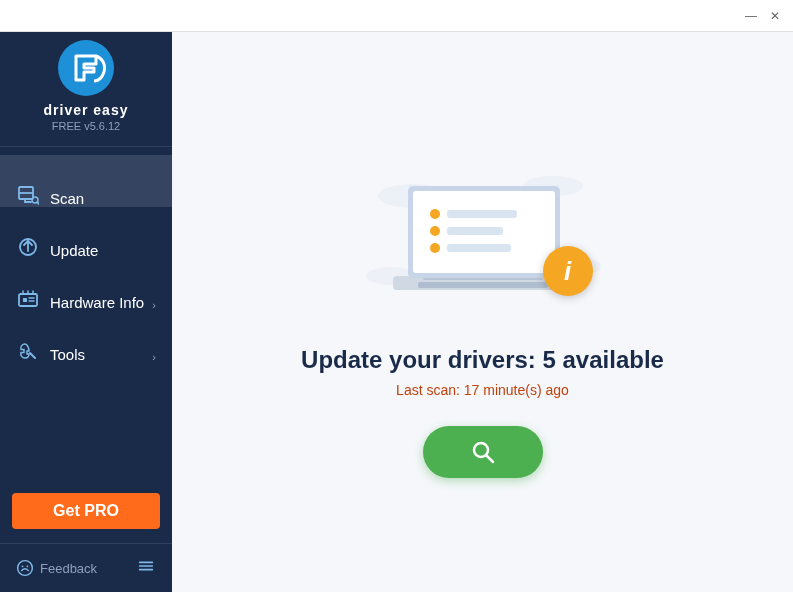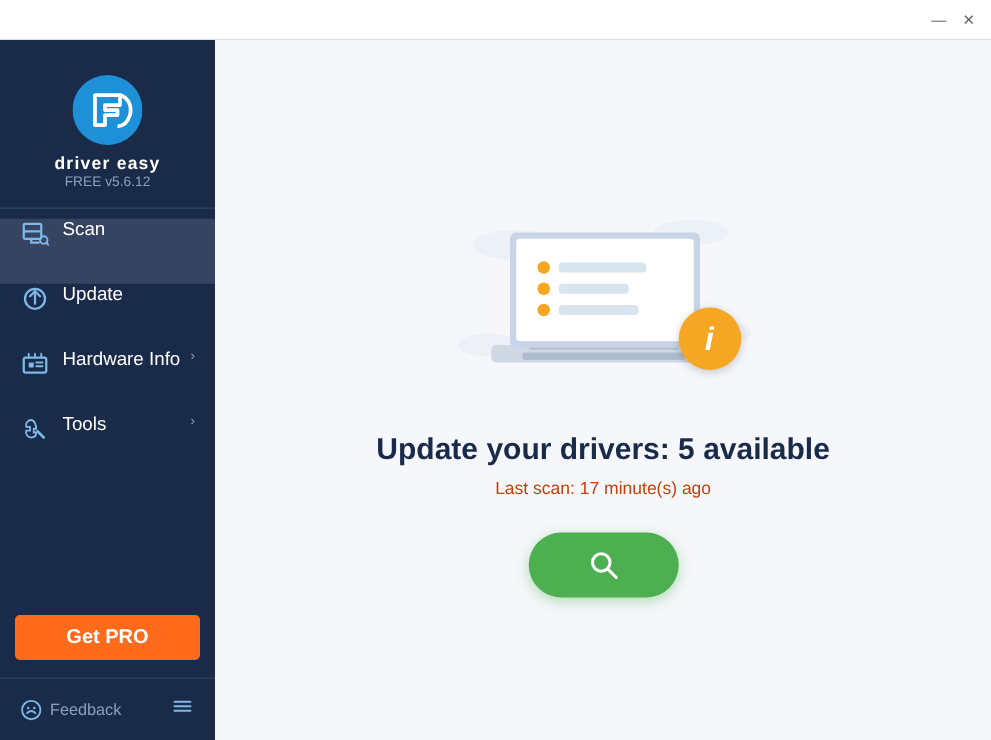--- a/index.html
+++ b/index.html
@@ -51,21 +51,21 @@
       background: #1a2b4a;
       display: flex;
       flex-direction: column;
       flex-shrink: 0;
     }
 
     .sidebar-logo {
       display: flex;
       flex-direction: column;
       align-items: center;
-      padding: 28px 10px 14px;
+      padding: 8px 10px 14px;
       border-bottom: 1px solid rgba(255,255,255,0.1);
     }
 
     .logo-icon {
       width: 56px;
       height: 56px;
       margin-bottom: 6px;
     }
 
     .logo-text {
@@ -81,21 +81,21 @@
       margin-top: 2px;
     }
 
     .nav-items {
       flex: 1;
       padding-top: 8px;
     }
 
     .nav-item {
       display: flex;
-      align-items: flex-start;
+      align-items: flex-end;
       padding: 0 16px;
       height: 52px;
       color: #c8d6e8;
       cursor: pointer;
       position: relative;
       transition: background 0.15s;
     }
 
     .nav-item:hover, .nav-item.active {
       background: rgba(255,255,255,0.08);

